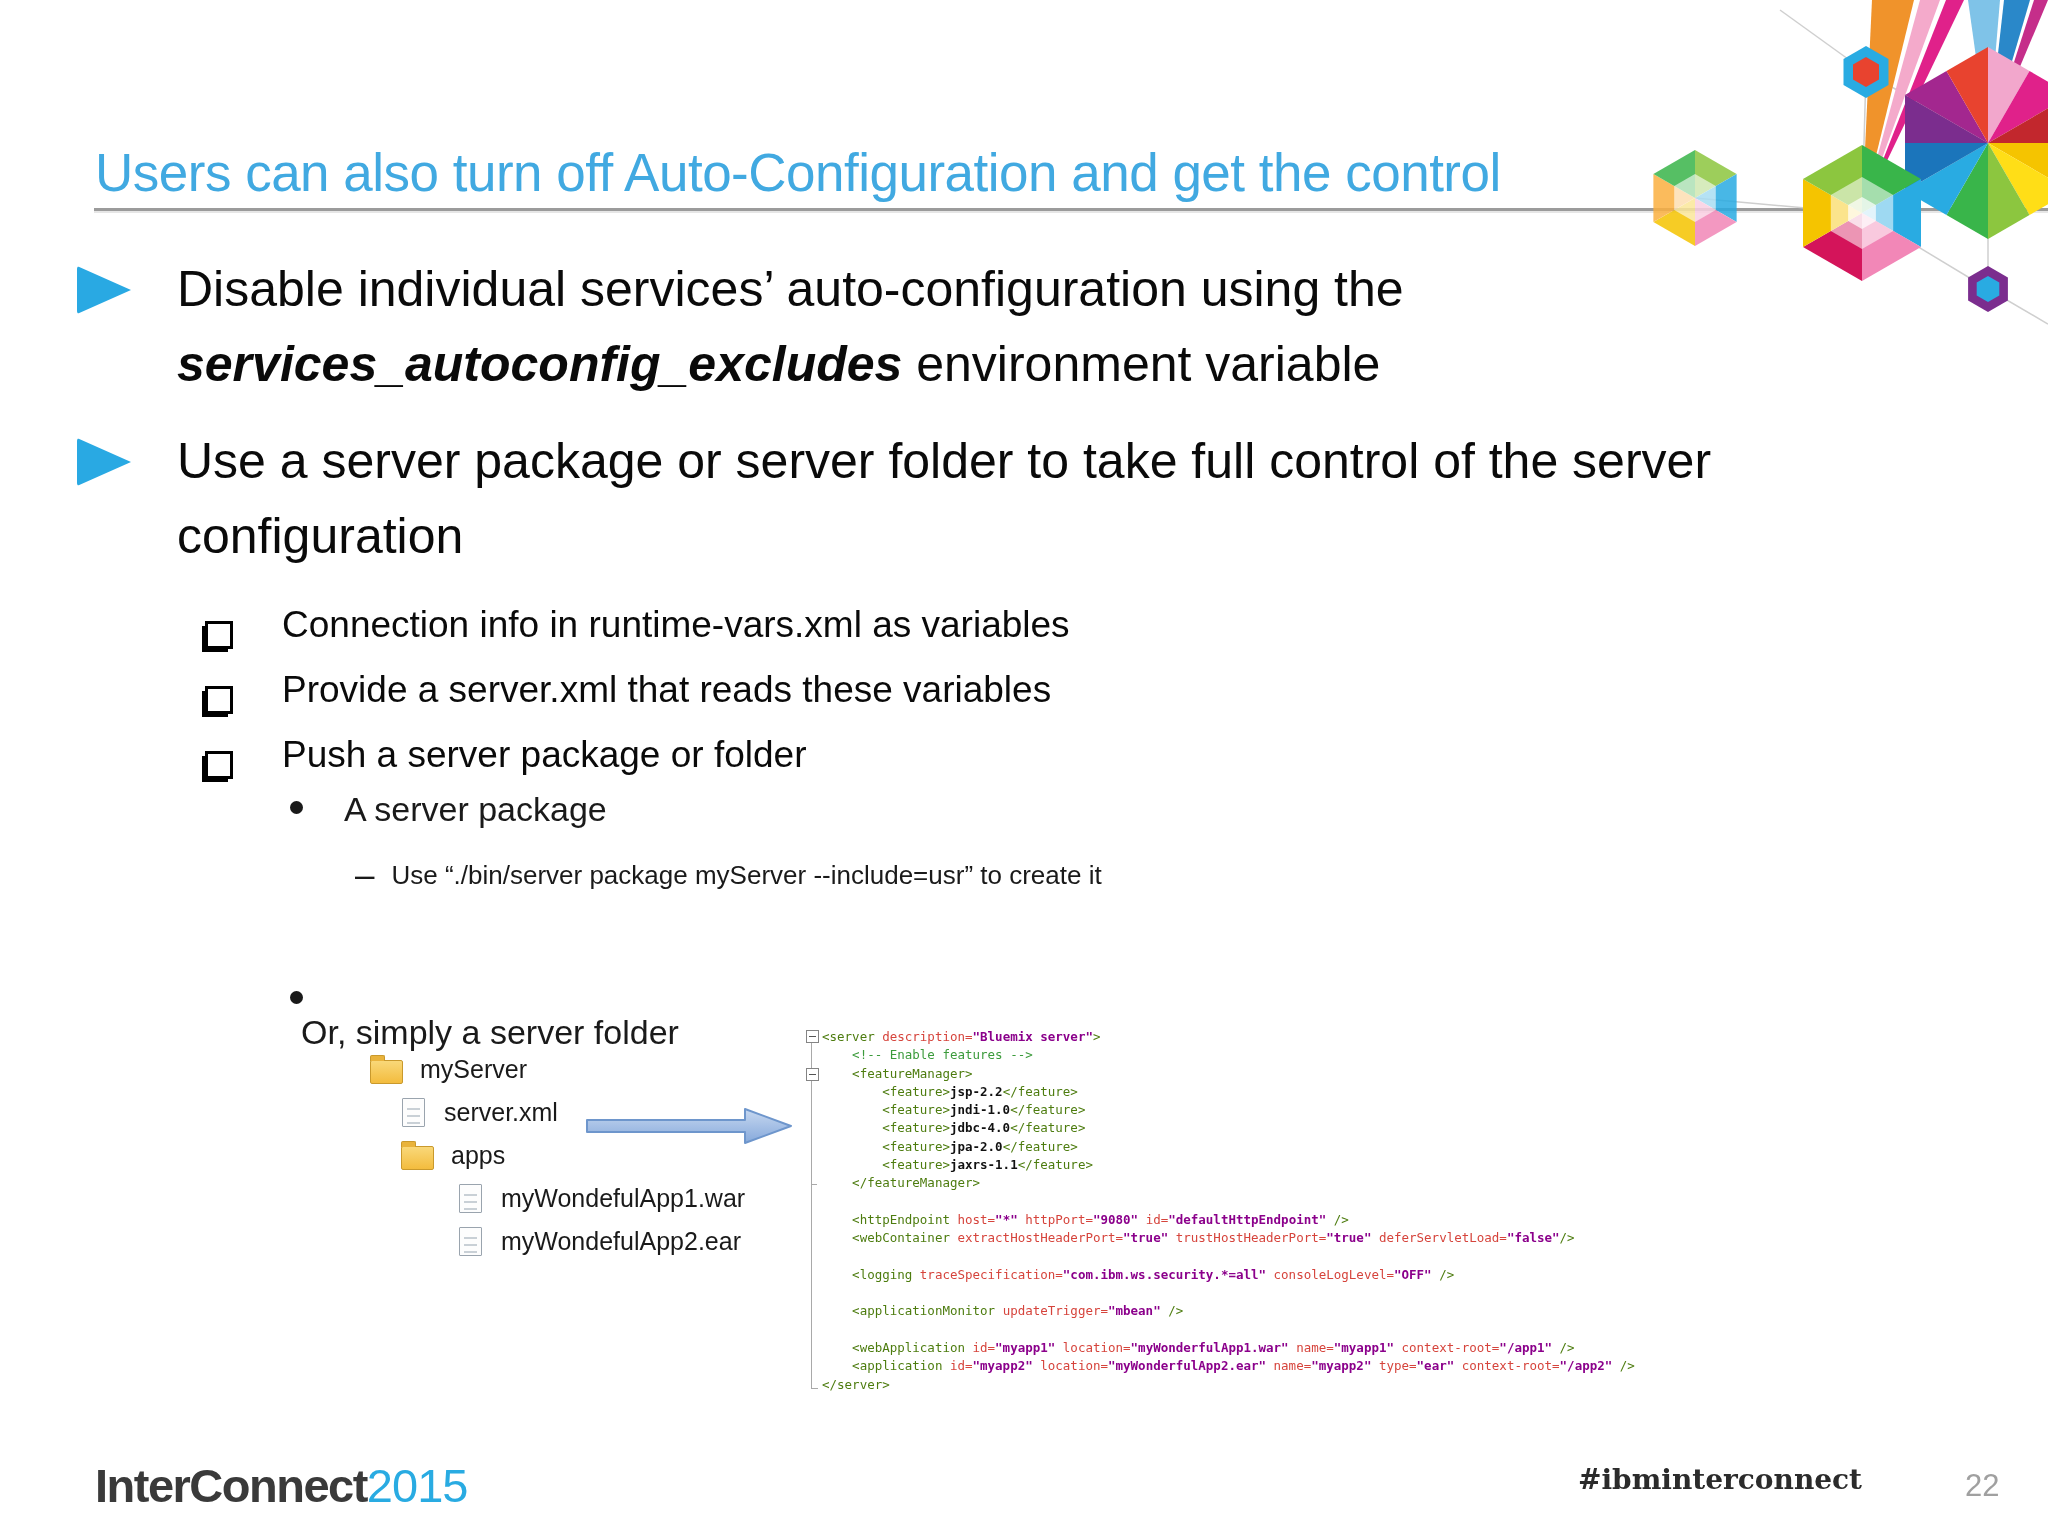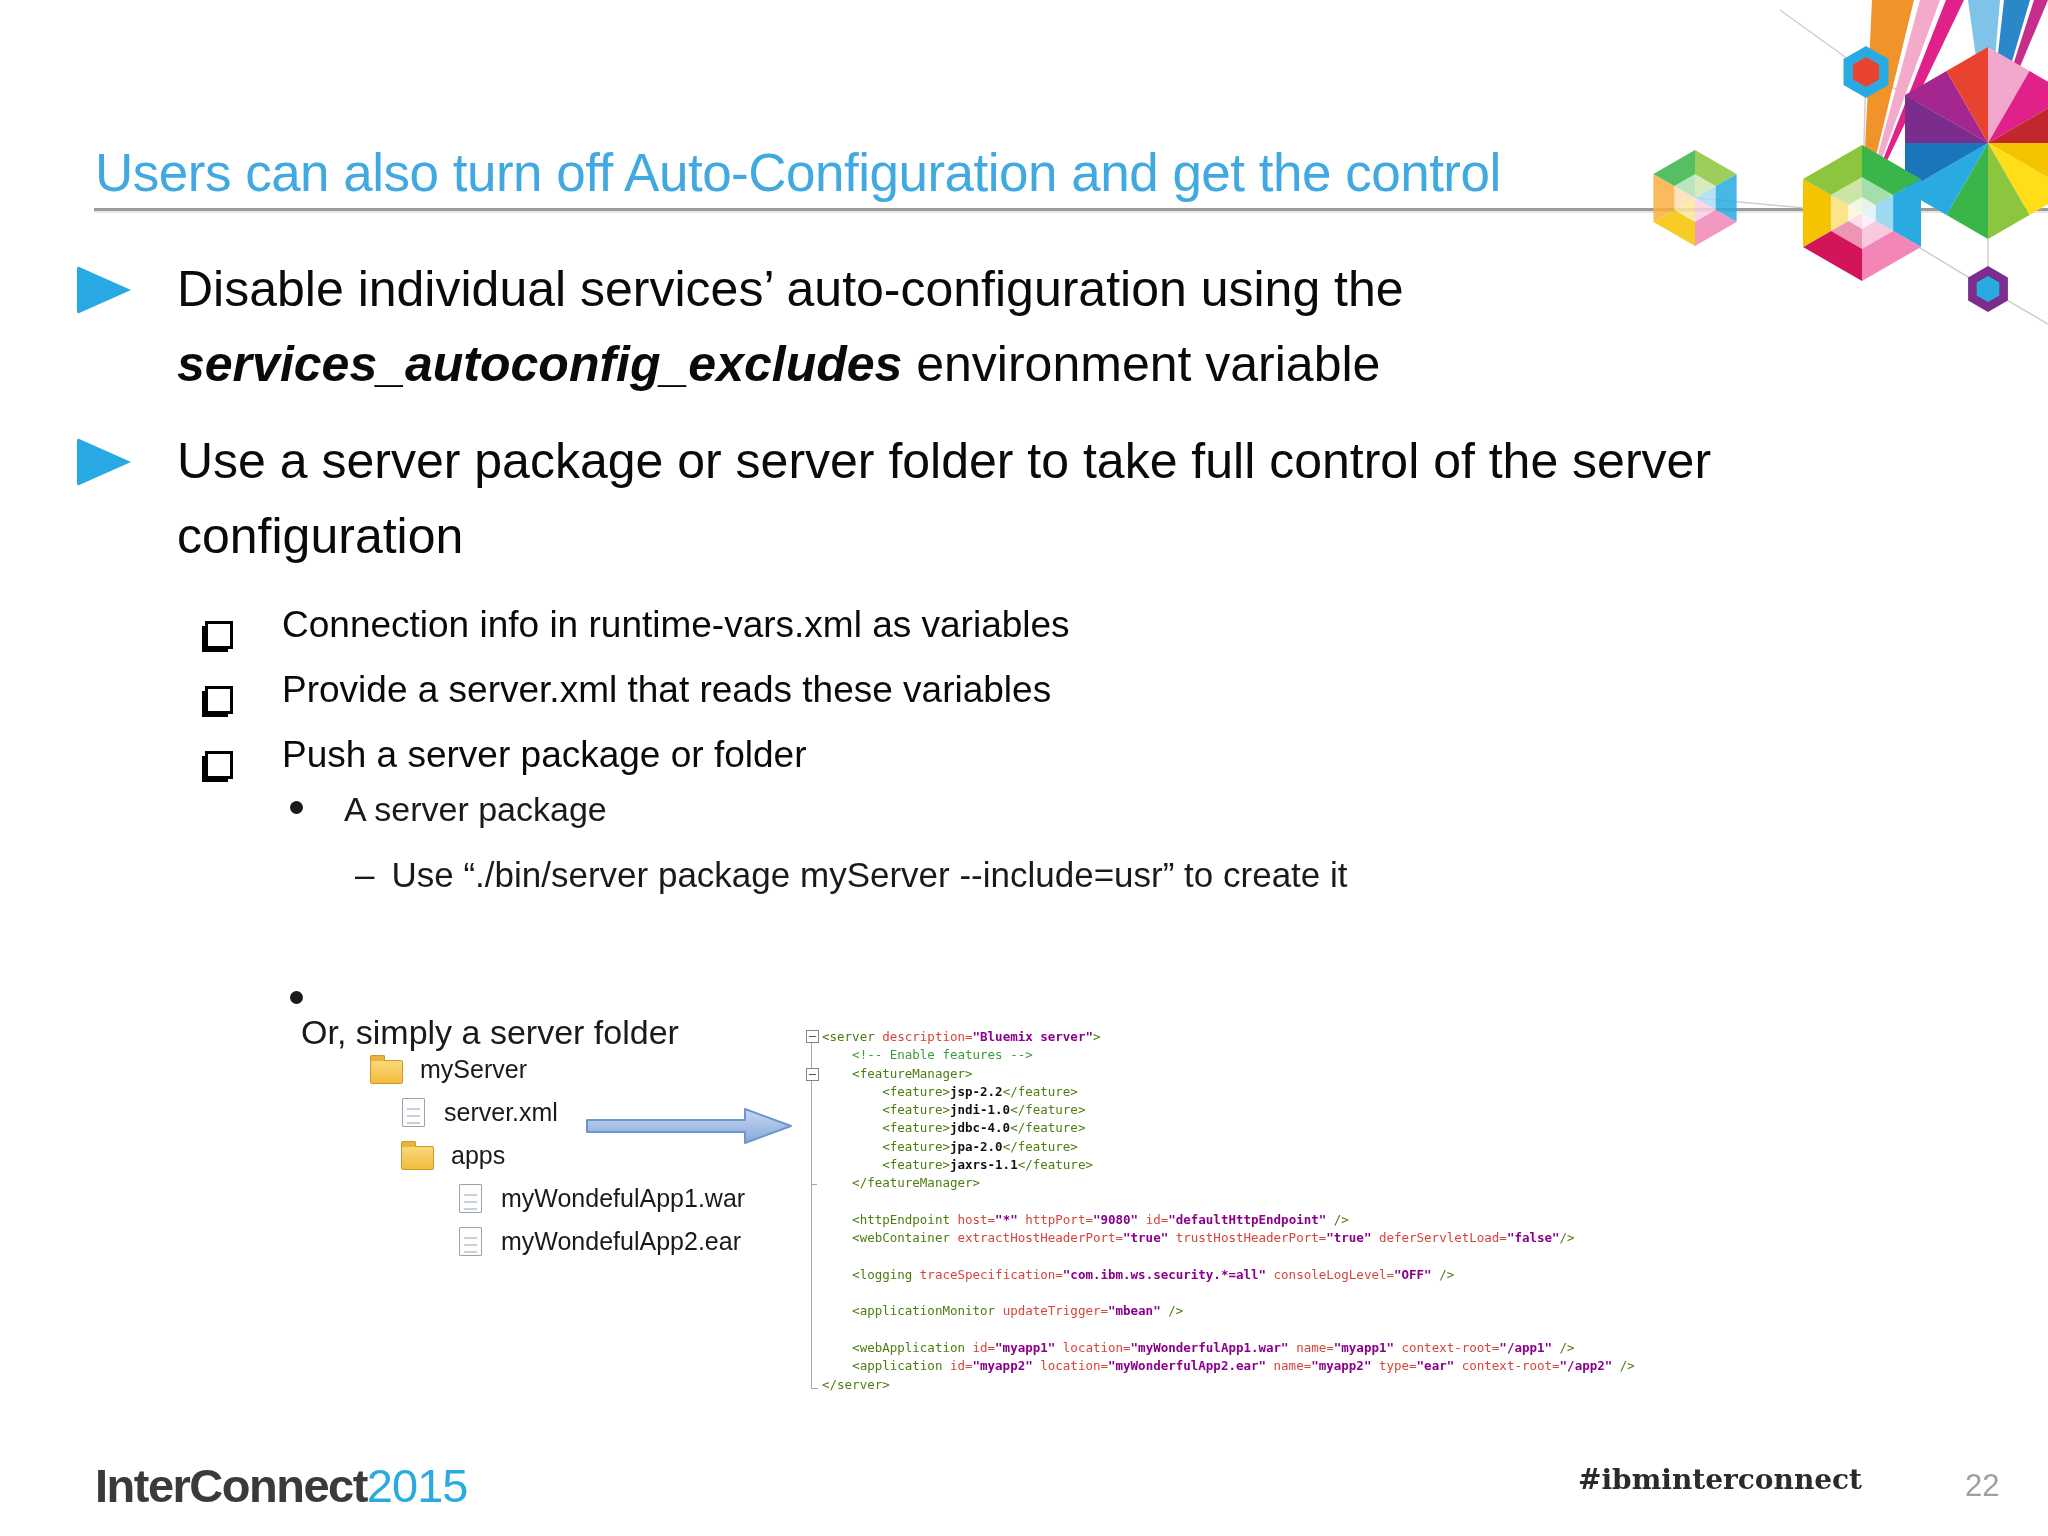--- a/index.html
+++ b/index.html
@@ -32,21 +32,21 @@
   .cblabel{font-size:37px;line-height:48px;}
 
   .dotlist{margin-top:2px;}
   .dot-row{display:flex;align-items:flex-start;padding-left:215px;}
   .dash-row + .dot-row{margin-top:72px;flex-direction:column;}
   .dot{flex:0 0 auto;width:13px;height:13px;border-radius:50%;background:#1a1a1a;
        margin:20px 30px 0 0;}
   .dotlabel{font-size:34px;line-height:56px;color:#1a1a1a;margin-left:11px;}
   .dash-row{display:flex;align-items:flex-start;padding-left:280px;margin-top:14px;}
   .dash{font-size:35px;line-height:48px;margin-right:17px;color:#1a1a1a;}
-  .dashtext{font-size:35px;line-height:48px;color:#1a1a1a;}
+  .dashtext{font-size:26px;line-height:48px;color:#1a1a1a;}
 
   
   .tree{position:absolute;left:370px;top:1056px;}
   .trow{display:flex;align-items:flex-end;height:28px;margin-bottom:15px;}
   .ind-0{padding-left:0;} .ind-1{padding-left:31px;} .ind-2{padding-left:88px;}
   .fico{flex:0 0 auto;position:relative;width:31px;height:22px;margin-right:17px;
         background:linear-gradient(#F9D879,#F3BC3E);border:1px solid #C9992C;border-radius:2px;}
   .fico::before{content:"";position:absolute;left:-1px;top:-6px;width:13px;height:5px;
         background:#E9B33C;border:1px solid #C9992C;border-bottom:none;border-radius:2px 2px 0 0;}
   .dico{flex:0 0 auto;width:21px;height:27px;margin:0 19px 0 1px;background:#fdfdfd;

